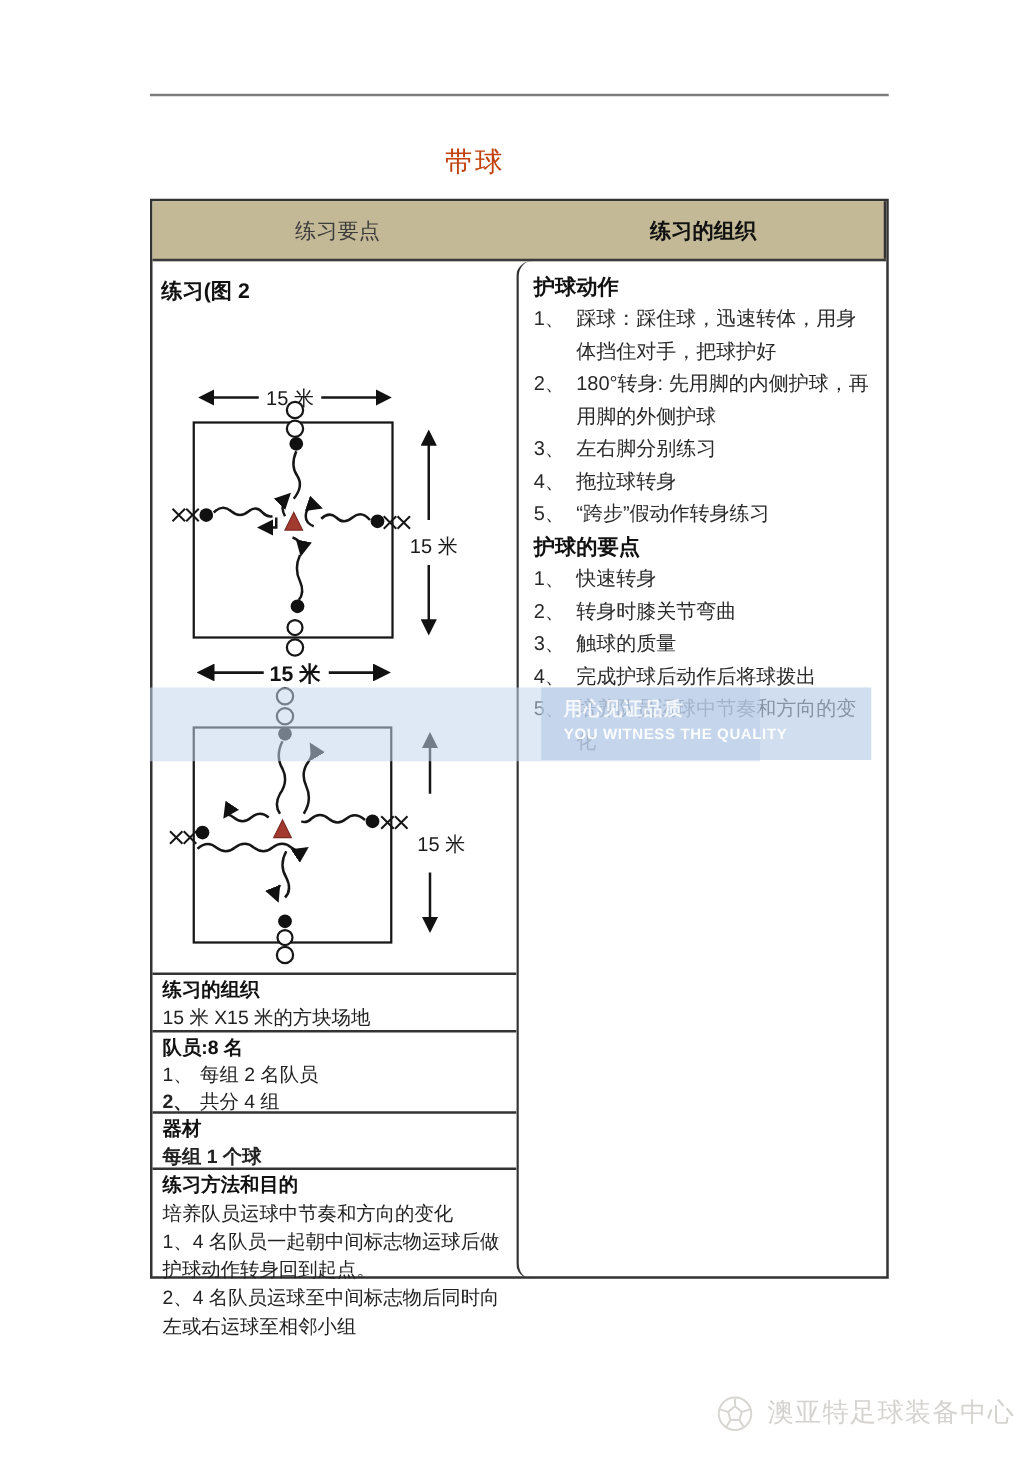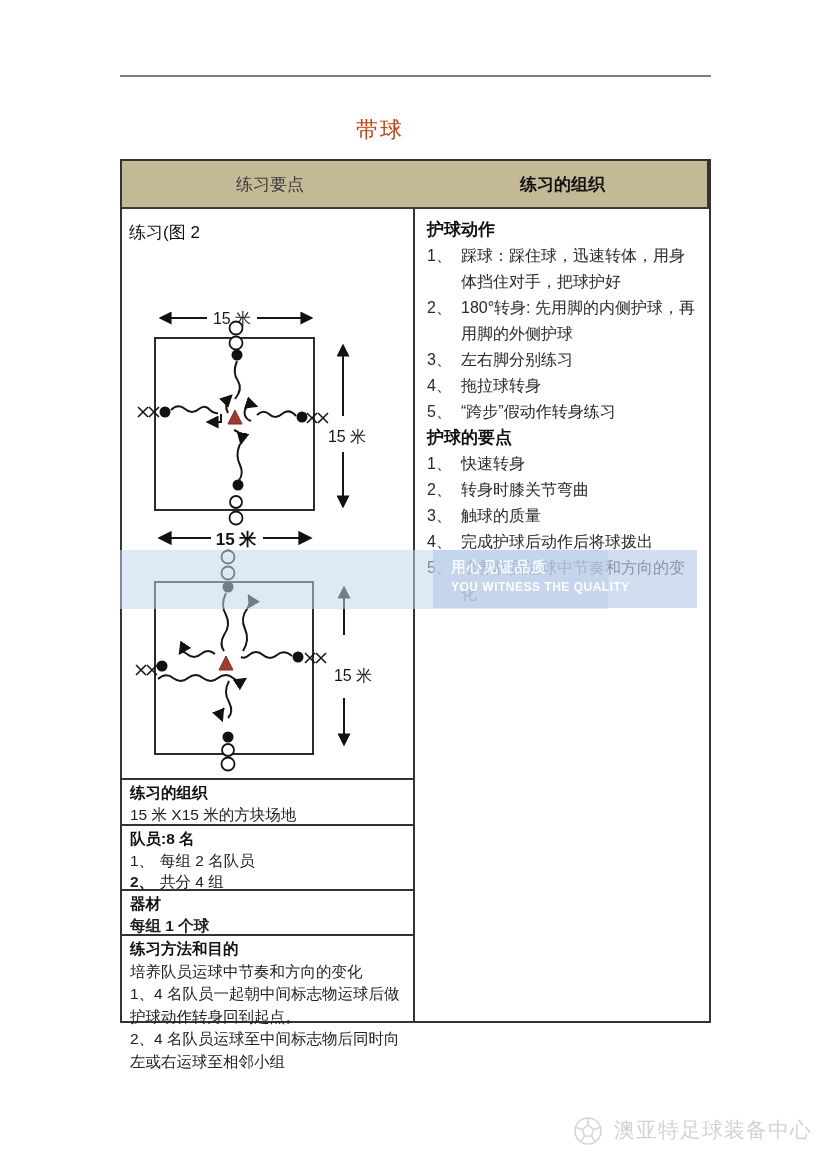--- a/index.html
+++ b/index.html
@@ -13,22 +13,22 @@
   
   .sheet{position:absolute;left:120px;top:159px;width:591px;height:864px;
     border:2px solid #333;box-sizing:border-box;background:#fff;}
   .sheet-header{position:absolute;left:0;top:0;width:100%;height:48px;
     background:#c4b996;border-bottom:2px solid #3a3a3a;box-sizing:border-box;display:flex;}
   .hcell{display:flex;align-items:center;justify-content:center;font-size:17px;box-sizing:border-box;}
   .hcell.left{width:291px;border-right:2px solid #333;font-weight:bold;color:#111;}
   .hcell.right{flex:1;color:#3c3c3c;}
   .col-left{position:absolute;left:0;top:48px;width:291px;height:814px;box-sizing:border-box;}
   .col-right{position:absolute;left:291px;top:48px;right:0;height:814px;
-    border-left:2px solid #333;box-sizing:border-box;padding:8px 10px 0 12px;}
-  .fig-title{position:absolute;left:7px;top:12px;font-size:17px;font-weight:normal;color:#111;}
+    border-left:2px solid #333;box-sizing:border-box;padding:8px 10px 0 12px;border-radius:12px;}
+  .fig-title{position:absolute;left:7px;top:12px;font-size:17px;font-weight:bold;color:#111;}
   .diagram-svg{position:absolute;left:0;top:93px;width:292px;height:476px;}
   
   .sec{position:absolute;left:0;width:291px;border-top:2px solid #333;box-sizing:border-box;
        padding:2px 8px 0 8px;font-size:15.5px;line-height:21.5px;color:#222;}
   .sec-venue{top:569px;height:46px;}
   .sec-players{top:615px;height:50px;}
   .sec-equip{top:680px;height:45px;}
   .sec-methods{top:725px;height:139px;line-height:22.5px;}
   .sec-title{font-weight:bold;color:#111;}
   .flexline{display:flex;}

